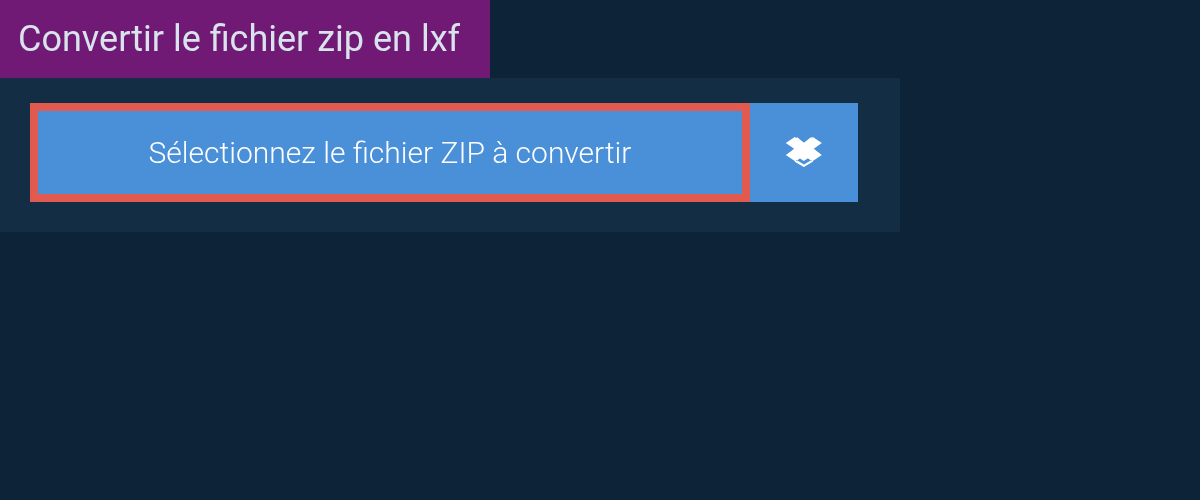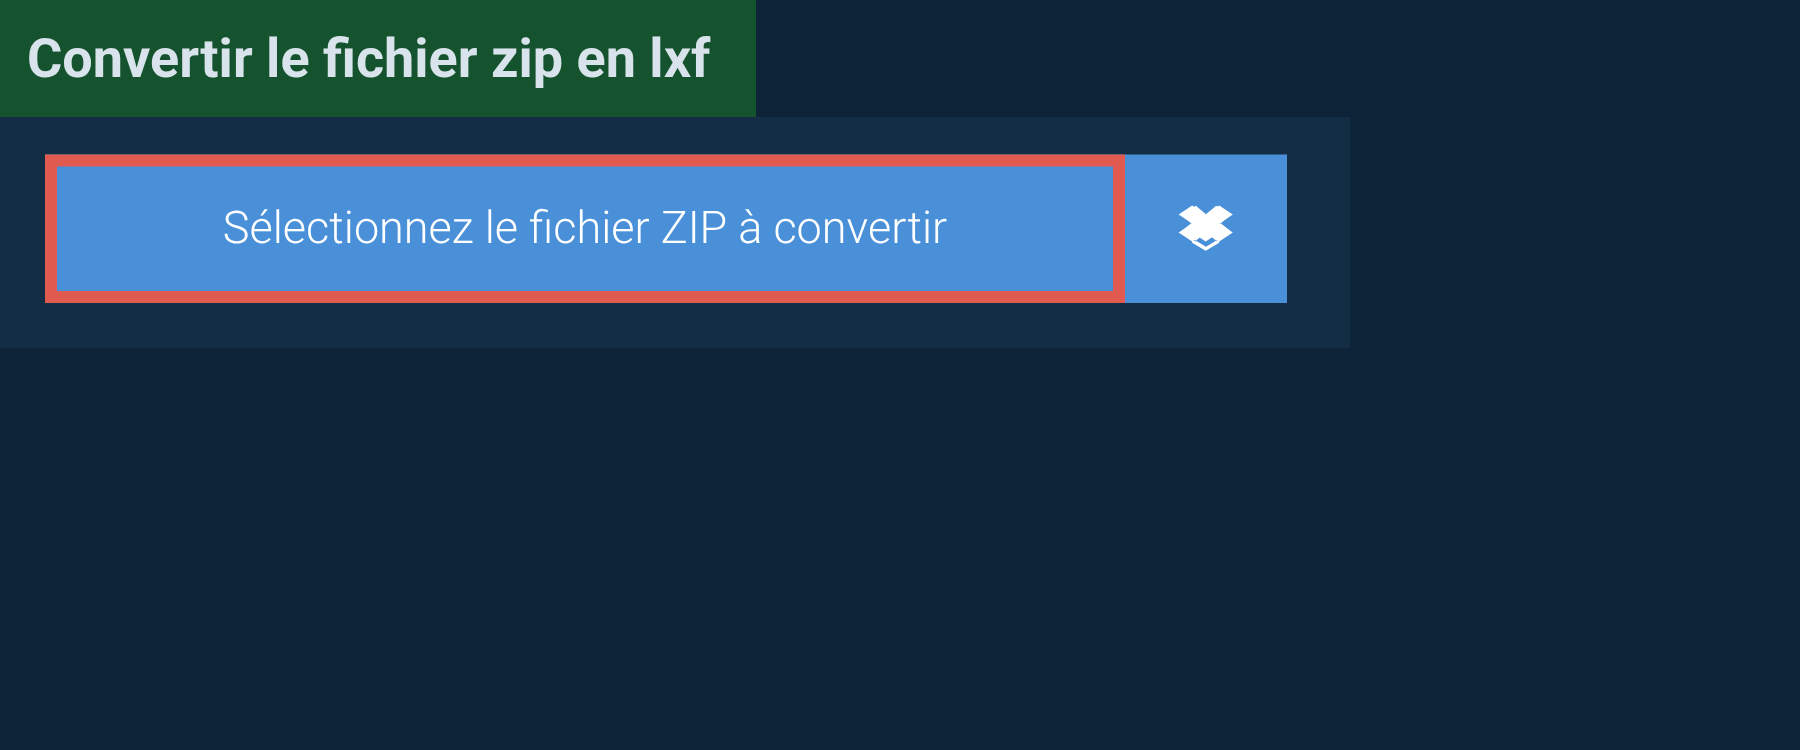--- a/index.html
+++ b/index.html
@@ -9,25 +9,25 @@
     }
     body {
       width: 1200px;
       height: 500px;
       background-color: #0d2438;
       font-family: -apple-system, BlinkMacSystemFont, "Segoe UI", Roboto, Helvetica, Arial, sans-serif;
       overflow: hidden;
     }
     .title-bar {
       display: inline-block;
-      background-color: #14532d;
+      background-color: #701a75;
       padding: 18px 30px 18px 18px;
       color: #d9e3ec;
       font-size: 36px;
-      font-weight: 700;
+      font-weight: 400;
     }
     .button-row {
       padding: 25px 25px 30px 30px;
       display: flex;
       background-color: #132d44;
       width: 900px;
     }
     .select-button {
       background-color: #4a90d9;
       border: 8px solid #e05a4f;

